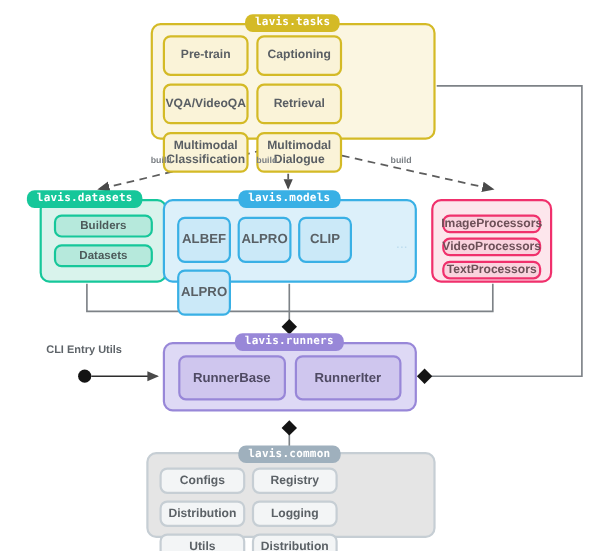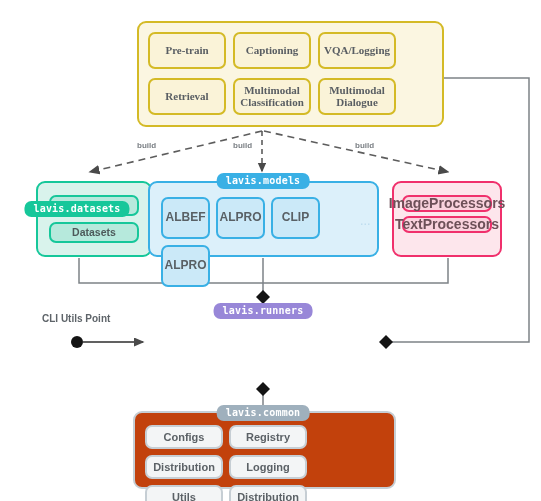--- a/index.html
+++ b/index.html
@@ -22,49 +22,49 @@
     letter-spacing:.2px;z-index:5;
   }
   .cells{position:absolute;left:0;right:0;display:flex;flex-wrap:wrap;box-sizing:border-box;}
   .cell{
     box-sizing:border-box;border-radius:7px;border-width:2px;border-style:solid;
     display:flex;align-items:center;justify-content:center;text-align:center;
     font-size:11px;font-weight:700;line-height:1.12;color:#595e63;
   }
 
   
-  #tasks{left:137px;top:21px;width:307px;height:106px;background:#fbf6e1;border-color:#d4ba26;font-family:Liberation Serif, serif;}
+  #tasks{left:137px;top:21px;width:259px;height:106px;background:#fbf6e1;border-color:#d4ba26;}
   #tasks .cells{top:9px;bottom:9px;left:9px;right:9px;gap:7px 7px;}
   #tasks .cell{background:#faf3d8;border-color:#d4ba26;width:78px;height:37px;}
 
   
   #datasets{left:36px;top:181px;width:116px;height:76px;background:#d9f3ec;border-color:#16c79a;}
   #datasets .cells{flex-direction:column;top:12px;left:11px;right:11px;gap:6px;}
   #datasets .cell{background:#b6e9dc;border-color:#16c79a;height:21px;width:100%;color:#4d5a5a;font-size:10.5px;}
 
   
   #models{left:148px;top:181px;width:231px;height:76px;background:#dcf0fa;border-color:#39b0e5;}
   #models .cells{top:14px;left:11px;right:26px;gap:6px;}
   #models .cell{background:#cbe9f8;border-color:#39b0e5;width:49px;height:42px;font-size:12px;color:#596065;}
   #models .more{
     position:absolute;right:6px;top:34px;font-size:9px;color:#bcdcee;font-weight:700;letter-spacing:1px;
   }
 
   
   #processors{left:392px;top:181px;width:110px;height:76px;background:#fde6ec;border-color:#f0306c;}
   #processors .cells{flex-direction:column;top:12px;left:8px;right:8px;gap:4px;}
-  #processors .cell{background:#fad3de;border-color:#f0306c;height:17px;width:100%;font-size:14px;color:#6d5058;}
+  #processors .cell{background:#fad3de;border-color:#f0306c;height:17px;width:100%;font-size:11px;color:#6d5058;}
 
   
   #runners{left:148px;top:311px;width:231px;height:63px;background:#ded9f5;border-color:#9887d8;}
   #runners .cells{top:10px;left:12px;right:12px;gap:8px;}
   #runners .cell{background:#cfc6ee;border-color:#9887d8;height:41px;flex:1;font-size:12px;color:#4f4a63;}
 
   
-  #common{left:133px;top:411px;width:263px;height:78px;background:#c2410c;border-color:#c6ced4;}
+  #common{left:133px;top:411px;width:263px;height:78px;background:#e5e5e5;border-color:#c6ced4;}
   #common .cells{top:12px;left:10px;right:10px;gap:6px 6px;}
   #common .cell{background:#f3f5f6;border-color:#c6ced4;width:78px;height:24px;font-size:11px;color:#5b6166;}
 
   .edge-label{
     position:absolute;font-size:8px;font-weight:700;color:#7a7f84;white-space:nowrap;
   }
   #cli-label{position:absolute;left:42px;top:313px;font-size:10px;font-weight:700;color:#5e6469;}
 </style>
 </head>
 <body>
@@ -109,66 +109,74 @@
     <g>
       <circle cx="77" cy="342" r="6" fill="#141414"></circle>
       <path d="M83,342 L143,342" stroke="#2d2d2d" stroke-width="1.5" fill="none" marker-end="url(#arrowOpen)"></path>
     </g>
   </svg>
 
   <div class="module" id="tasks">
     <div class="cells">
       <div class="cell">Pre-train</div>
       <div class="cell">Captioning</div>
-      <div class="cell">VQA/Logging</div>
+      <div class="cell">VQA/VideoQA</div>
       <div class="cell">Retrieval</div>
       <div class="cell">Multimodal Classification</div>
       <div class="cell">Multimodal Dialogue</div>
     </div>
   </div>
+  <div class="pill" style="left:266px;top:13px;background:#d4ba26;">lavis.tasks</div>
 
   <div class="module" id="datasets">
     <div class="cells">
       <div class="cell">Builders</div>
       <div class="cell">Datasets</div>
     </div>
   </div>
-  <div class="pill" style="left:77px;top:173px;background:#16c79a;margin-top:28px;">lavis.datasets</div>
+  <div class="pill" style="left:77px;top:173px;background:#16c79a;">lavis.datasets</div>
 
   <div class="module" id="models">
     <div class="cells">
       <div class="cell">ALBEF</div>
       <div class="cell">ALPRO</div>
       <div class="cell">CLIP</div>
       <div class="cell">ALPRO</div>
     </div>
     <div class="more">...</div>
   </div>
   <div class="pill" style="left:263px;top:173px;background:#39b0e5;">lavis.models</div>
 
   <div class="module" id="processors">
     <div class="cells">
       <div class="cell">ImageProcessors</div>
+      <div class="cell">VideoProcessors</div>
       <div class="cell">TextProcessors</div>
     </div>
   </div>
 
+  <div class="module" id="runners">
+    <div class="cells">
+      <div class="cell">RunnerBase</div>
+      <div class="cell">RunnerIter</div>
+    </div>
+  </div>
   <div class="pill" style="left:263px;top:303px;background:#9887d8;text-align:right;">lavis.runners</div>
 
   <div class="module" id="common">
     <div class="cells">
       <div class="cell">Configs</div>
       <div class="cell">Registry</div>
       <div class="cell">Distribution</div>
       <div class="cell">Logging</div>
       <div class="cell">Utils</div>
       <div class="cell">Distribution</div>
     </div>
   </div>
   <div class="pill" style="left:263px;top:405px;background:#9fb0bd;">lavis.common</div>
 
   <div class="edge-label" style="left:137px;top:141px;">build</div>
   <div class="edge-label" style="left:233px;top:141px;">build</div>
   <div class="edge-label" style="left:355px;top:141px;">build</div>
 
-  <div id="cli-label">CLI Utils Point</div>
+  <div id="cli-label">CLI Entry Utils</div>
 
 </div>
 
 </body></html>

